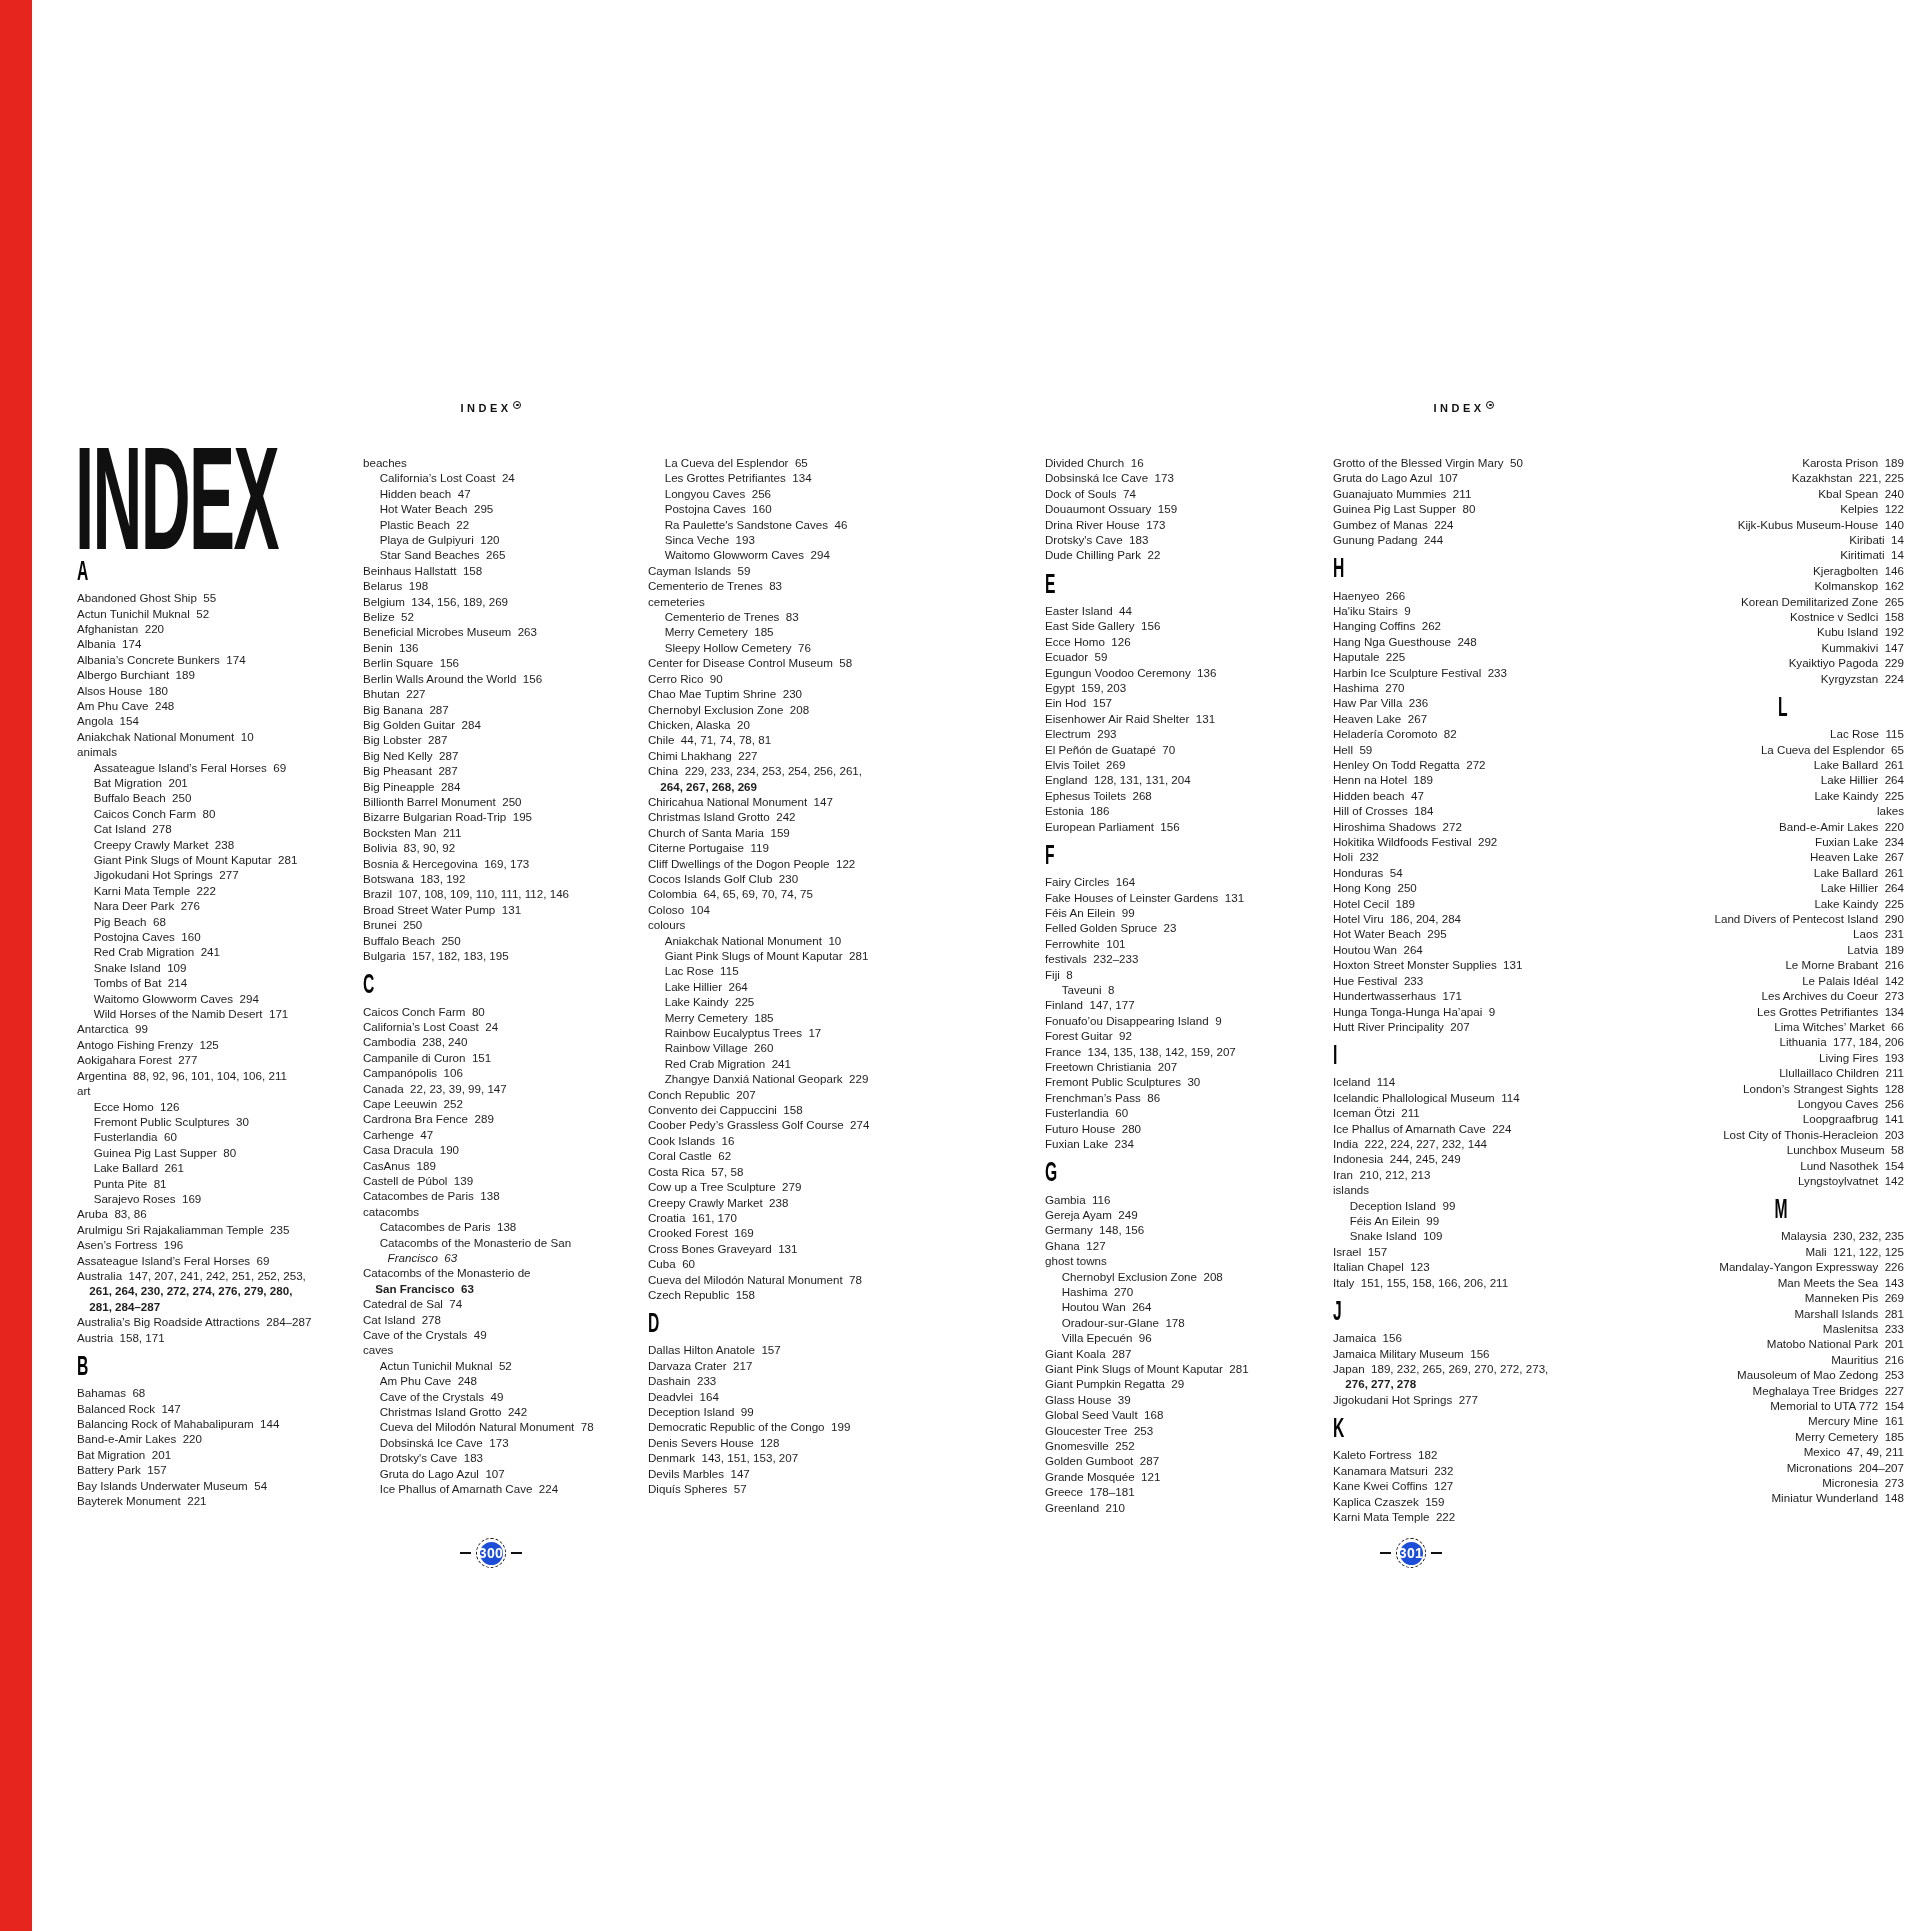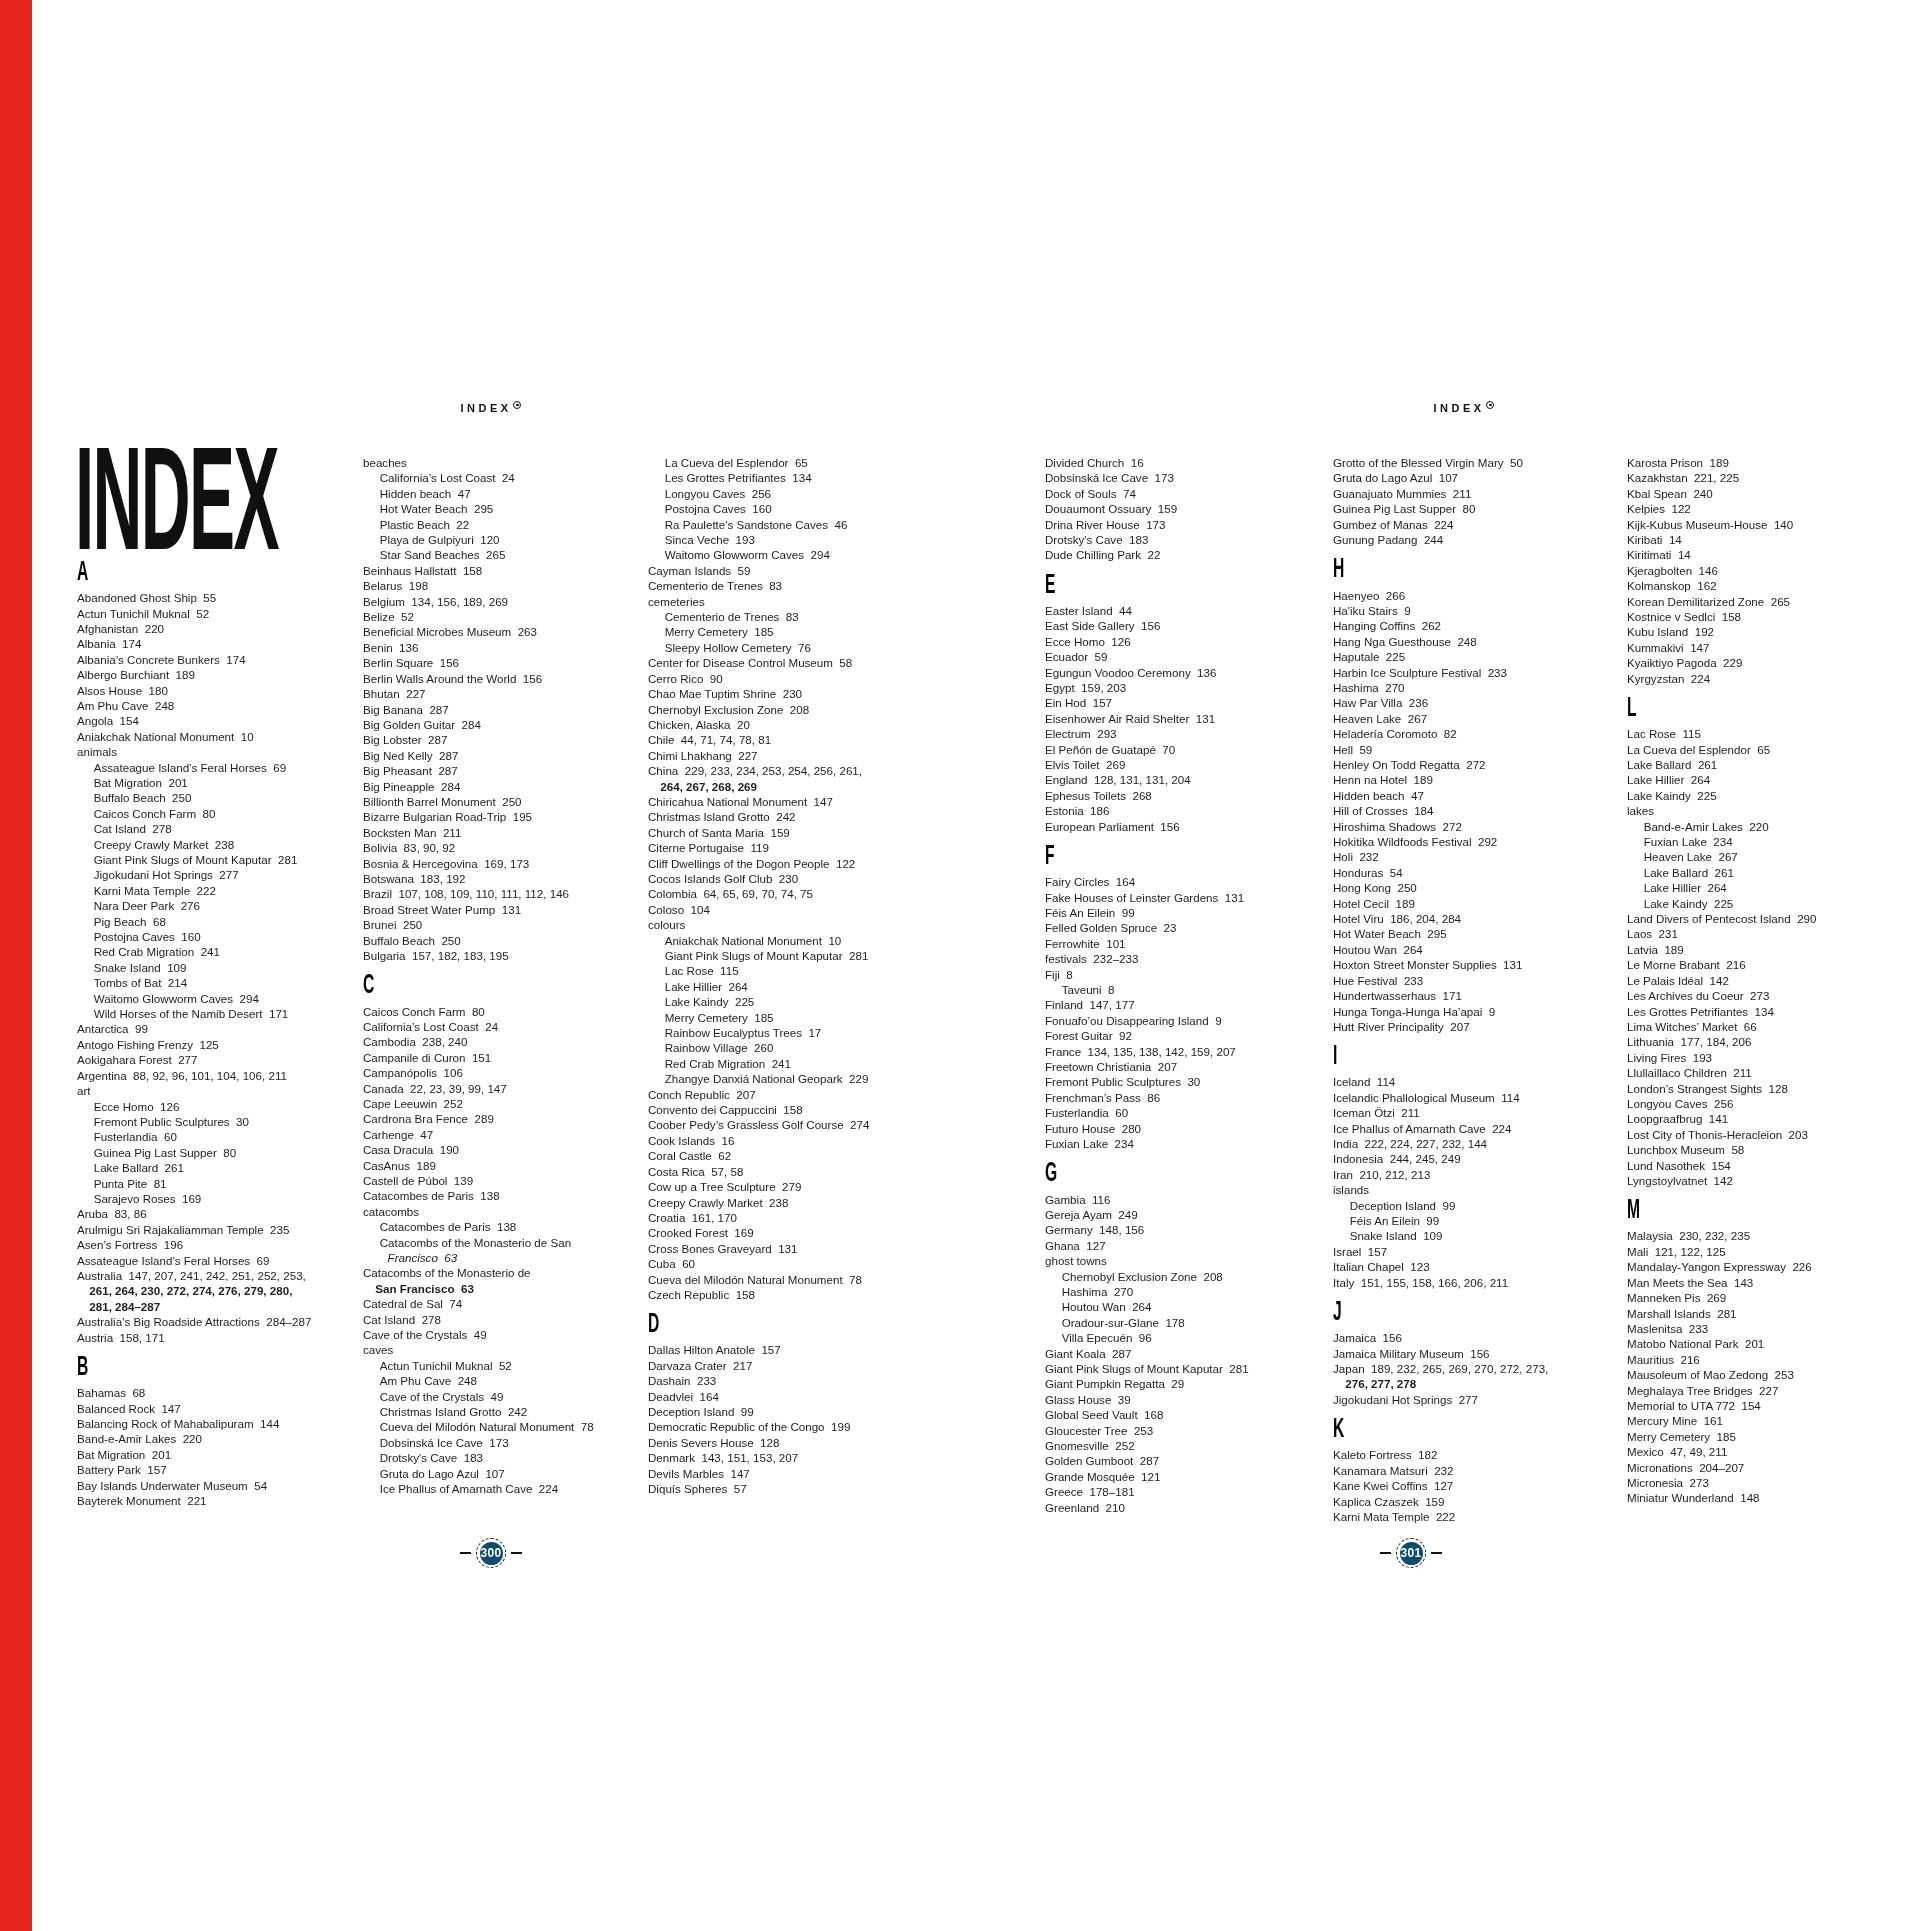--- a/index.html
+++ b/index.html
@@ -21,37 +21,37 @@
   #index-title { position:absolute; left:75px; top:432px; font-weight:900; font-size:147px;
     line-height:132px; letter-spacing:-3.5px; color:#101010; transform:scaleX(0.47); transform-origin:left top;
     font-family:"Liberation Sans","DejaVu Sans",sans-serif; }
 
   .col { position:absolute; width:277px; }
   #col-0 { left:77px;  top:550px; }
   #col-1 { left:363px; top:455px; }
   #col-2 { left:648px; top:455px; }
   #col-3 { left:1045px; top:455px; }
   #col-4 { left:1333px; top:455px; }
-  #col-5 { left:1627px; top:455px; }
+  #col-5 { left:1627px; top:455px;text-align:right; }
 
   .ln { white-space:pre; font-size:11.6px; line-height:15.4px; color:#1e1e1e; }
   .ln.s  { padding-left:16.7px; }
   .ln.sw { padding-left:24.6px;font-style:italic; }
   .ln.w  { padding-left:12.3px;font-weight:bold; }
   .ln.h  { font-weight:900; font-size:27px; line-height:26px; margin:8px 0 6.1px 0; color:#060606;
            transform:scaleX(0.58); transform-origin:left; letter-spacing:0; }
 
   .page-badge { position:absolute; top:1538px; display:flex; align-items:center; justify-content:center; gap:5.3px; }
   #badge-left { left:421px; width:140px; }
   #badge-right { left:1341px; width:140px; }
   .page-badge .dash { width:10.5px; height:2.2px; background:#111; }
   .page-badge .seal { width:30px; height:30px; border:1.8px dashed #141414; border-radius:50%;
     display:flex; align-items:center; justify-content:center; padding:1.8px; }
-  .page-badge .seal-inner { width:23px; height:23px; background:#0c4a6e; border-radius:50%; color:#fff;
-    font-size:12px; font-weight:700; display:flex; align-items:center; justify-content:center; letter-spacing:0.4px; }
+  .page-badge .seal-inner { width:23px; height:23px; background:#1d4ed8; border-radius:50%; color:#fff;
+    font-size:14px; font-weight:700; display:flex; align-items:center; justify-content:center; letter-spacing:0.4px; }
 </style>
 </head>
 <body>
 
 <div id="page">
   <div class="book-edge"></div>
 
   <div class="running-head" id="head-left">
     <span>INDEX</span>
     <span class="ring"></span>

